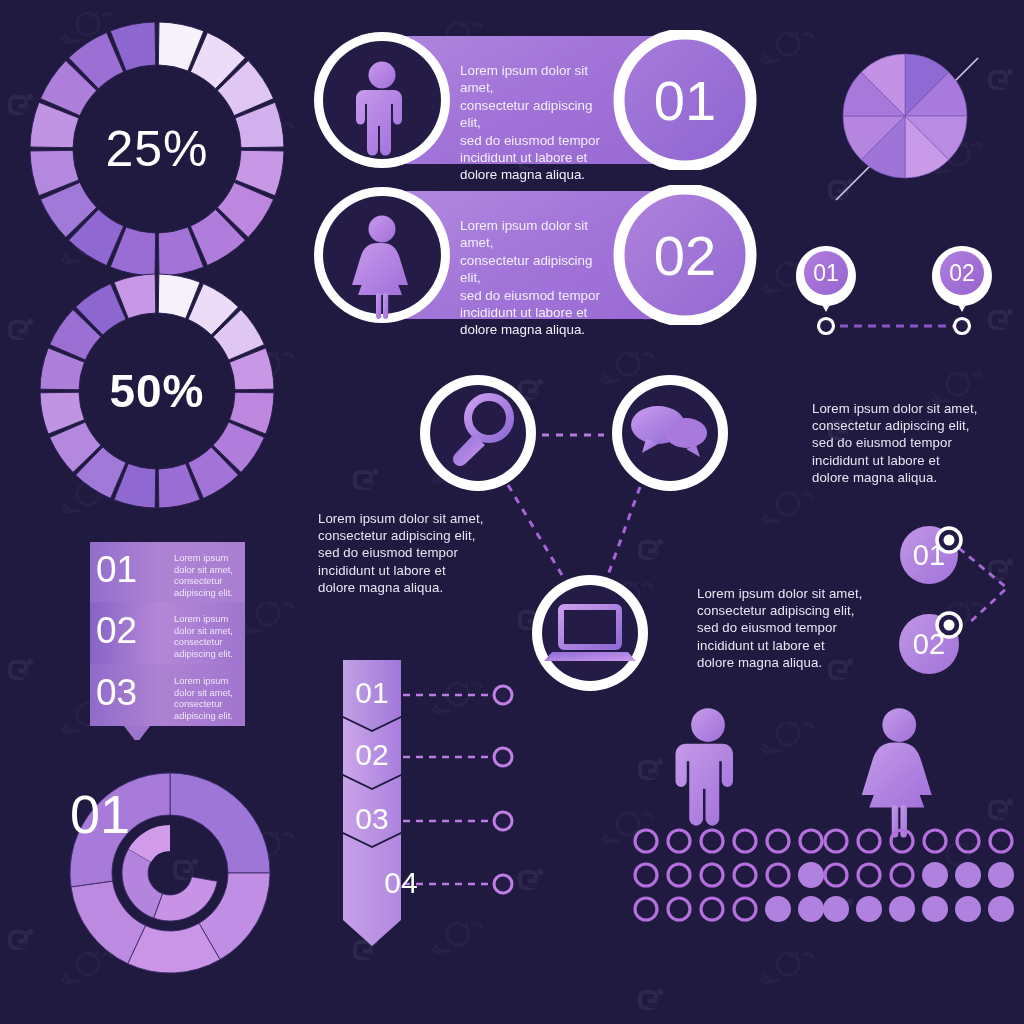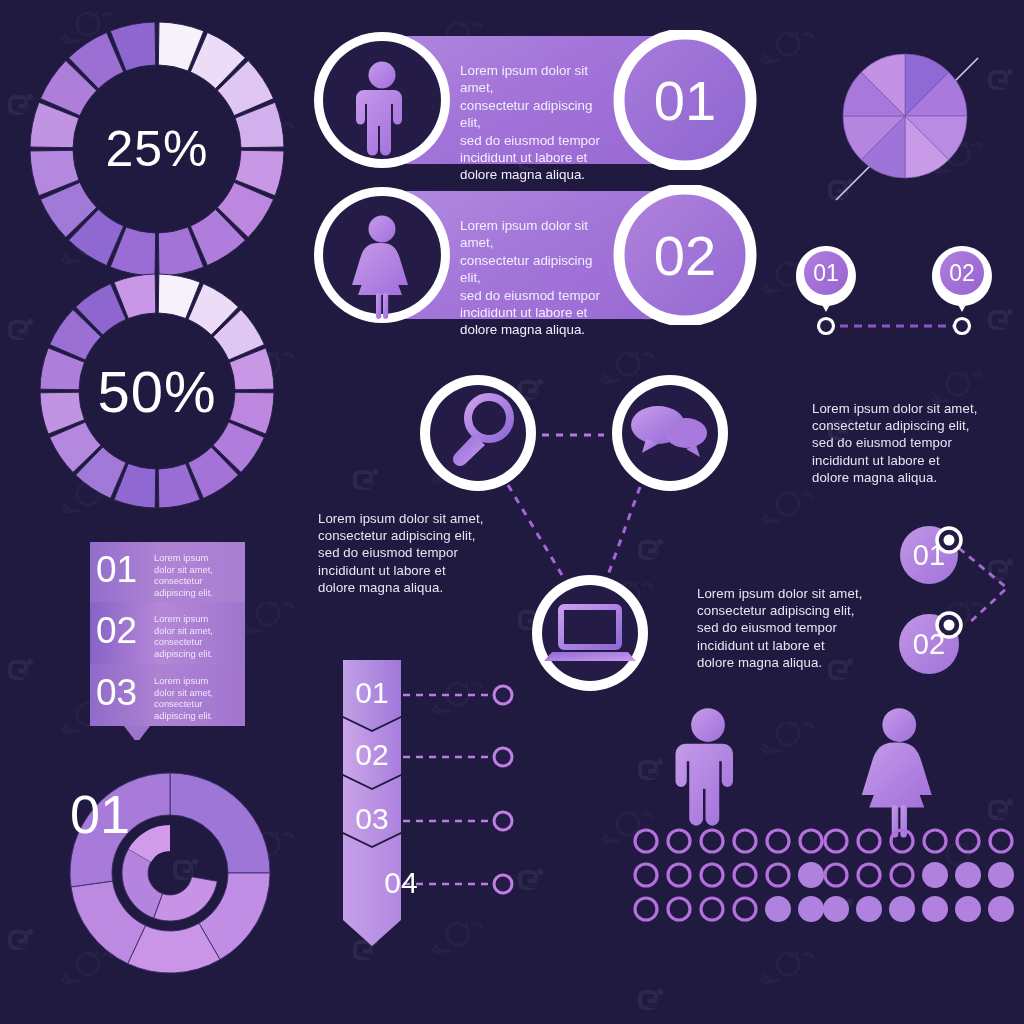--- a/index.html
+++ b/index.html
@@ -18,21 +18,21 @@
     letter-spacing:.1px;
   }
   .num-white{color:#ffffff;font-weight:400;}
 
   
   #watermarks{position:absolute;left:0;top:0;width:1024px;height:1024px;opacity:1;pointer-events:none;}
 
   .banner-text{
     color:#f2eefb;font-size:13.4px;line-height:17.4px;
   }
-  .smalltxt{color:#efe7fb;font-size:9.4px;line-height:11.6px;}
+  .smalltxt{color:#efe7fb;font-size:9.4px;line-height:11.6px;margin-left:20px;}
 </style>
 </head>
 <body>
 
 <div id="stage">
 
   <svg id="watermarks" viewBox="0 0 1024 1024">
     <defs>
       <g id="gmark">
         <rect x="0" y="2" width="16" height="16" rx="5" ry="5" fill="none" stroke="#3a3258" stroke-width="4"></rect>
@@ -184,21 +184,21 @@
           <path d="M-1.8377561254830275 116.98556600035428 A117 117 0 0 1 -43.070572664107296 108.78384884892542 L-28.713715109404866 72.52256589928362 A78 78 0 0 0 -1.2251707503220184 77.99037733356953 Z" fill="#9068d2" stroke="#2a2150" stroke-width="1"></path>
           <path d="M-46.466303204269316 107.37729120502581 A117 117 0 0 1 -81.42179720130078 84.02077683829309 L-54.281198134200515 56.013851225528725 A78 78 0 0 0 -30.977535469512876 71.58486080335054 Z" fill="#a179d8" stroke="#2a2150" stroke-width="1"></path>
           <path d="M-84.02077683829312 81.42179720130075 A117 117 0 0 1 -107.37729120502577 46.46630320426939 L-71.58486080335051 30.977535469512922 A78 78 0 0 0 -56.01385122552875 54.2811981342005 Z" fill="#b488de" stroke="#2a2150" stroke-width="1"></path>
           <path d="M-108.78384884892542 43.070572664107296 A117 117 0 0 1 -116.98556600035428 1.837756125482971 L-77.99037733356953 1.2251707503219806 A78 78 0 0 0 -72.52256589928362 28.713715109404866 Z" fill="#c193e3" stroke="#2a2150" stroke-width="1"></path>
           <path d="M-116.98556600035428 -1.8377561254829422 A117 117 0 0 1 -108.78384884892539 -43.07057266410736 L-72.52256589928359 -28.71371510940491 A78 78 0 0 0 -77.99037733356953 -1.2251707503219615 Z" fill="#ad7fdb" stroke="#2a2150" stroke-width="1"></path>
           <path d="M-107.37729120502581 -46.46630320426931 A117 117 0 0 1 -84.02077683829306 -81.42179720130082 L-56.01385122552871 -54.281198134200544 A78 78 0 0 0 -71.58486080335054 -30.977535469512873 Z" fill="#9b6fd4" stroke="#2a2150" stroke-width="1"></path>
           <path d="M-81.42179720130083 -84.02077683829305 A117 117 0 0 1 -46.466303204269295 -107.37729120502581 L-30.977535469512862 -71.58486080335054 A78 78 0 0 0 -54.28119813420056 -56.01385122552869 Z" fill="#8e66d0" stroke="#2a2150" stroke-width="1"></path>
           <path d="M-43.070572664107395 -108.78384884892539 A117 117 0 0 1 -1.83775612548303 -116.98556600035428 L-1.22517075032202 -77.99037733356953 A78 78 0 0 0 -28.71371510940493 -72.52256589928359 Z" fill="#c897e5" stroke="#2a2150" stroke-width="1"></path>
         </g>
     </svg>
-    <div class="abs num-white" style="left:0;top:0;width:238px;height:238px;display:flex;align-items:center;justify-content:center;font-size:58px;letter-spacing:1px;">50%</div>
+    <div class="abs num-white" style="left:0;top:0;width:238px;height:238px;display:flex;align-items:center;justify-content:center;font-size:46px;letter-spacing:1px;font-weight:bold;">50%</div>
   </div>
 
   <div class="abs" style="left:310px;top:30px;width:450px;height:140px;">
     <svg width="450" height="140" viewBox="0 0 450 140">
       <defs>
         <linearGradient id="bang1" x1="0" y1="0" x2="1" y2="0.6">
           <stop offset="0%" stop-color="#b08adf"></stop>
             <stop offset="55%" stop-color="#a273d8"></stop>
             <stop offset="100%" stop-color="#9a6ad4"></stop>
         </linearGradient>

